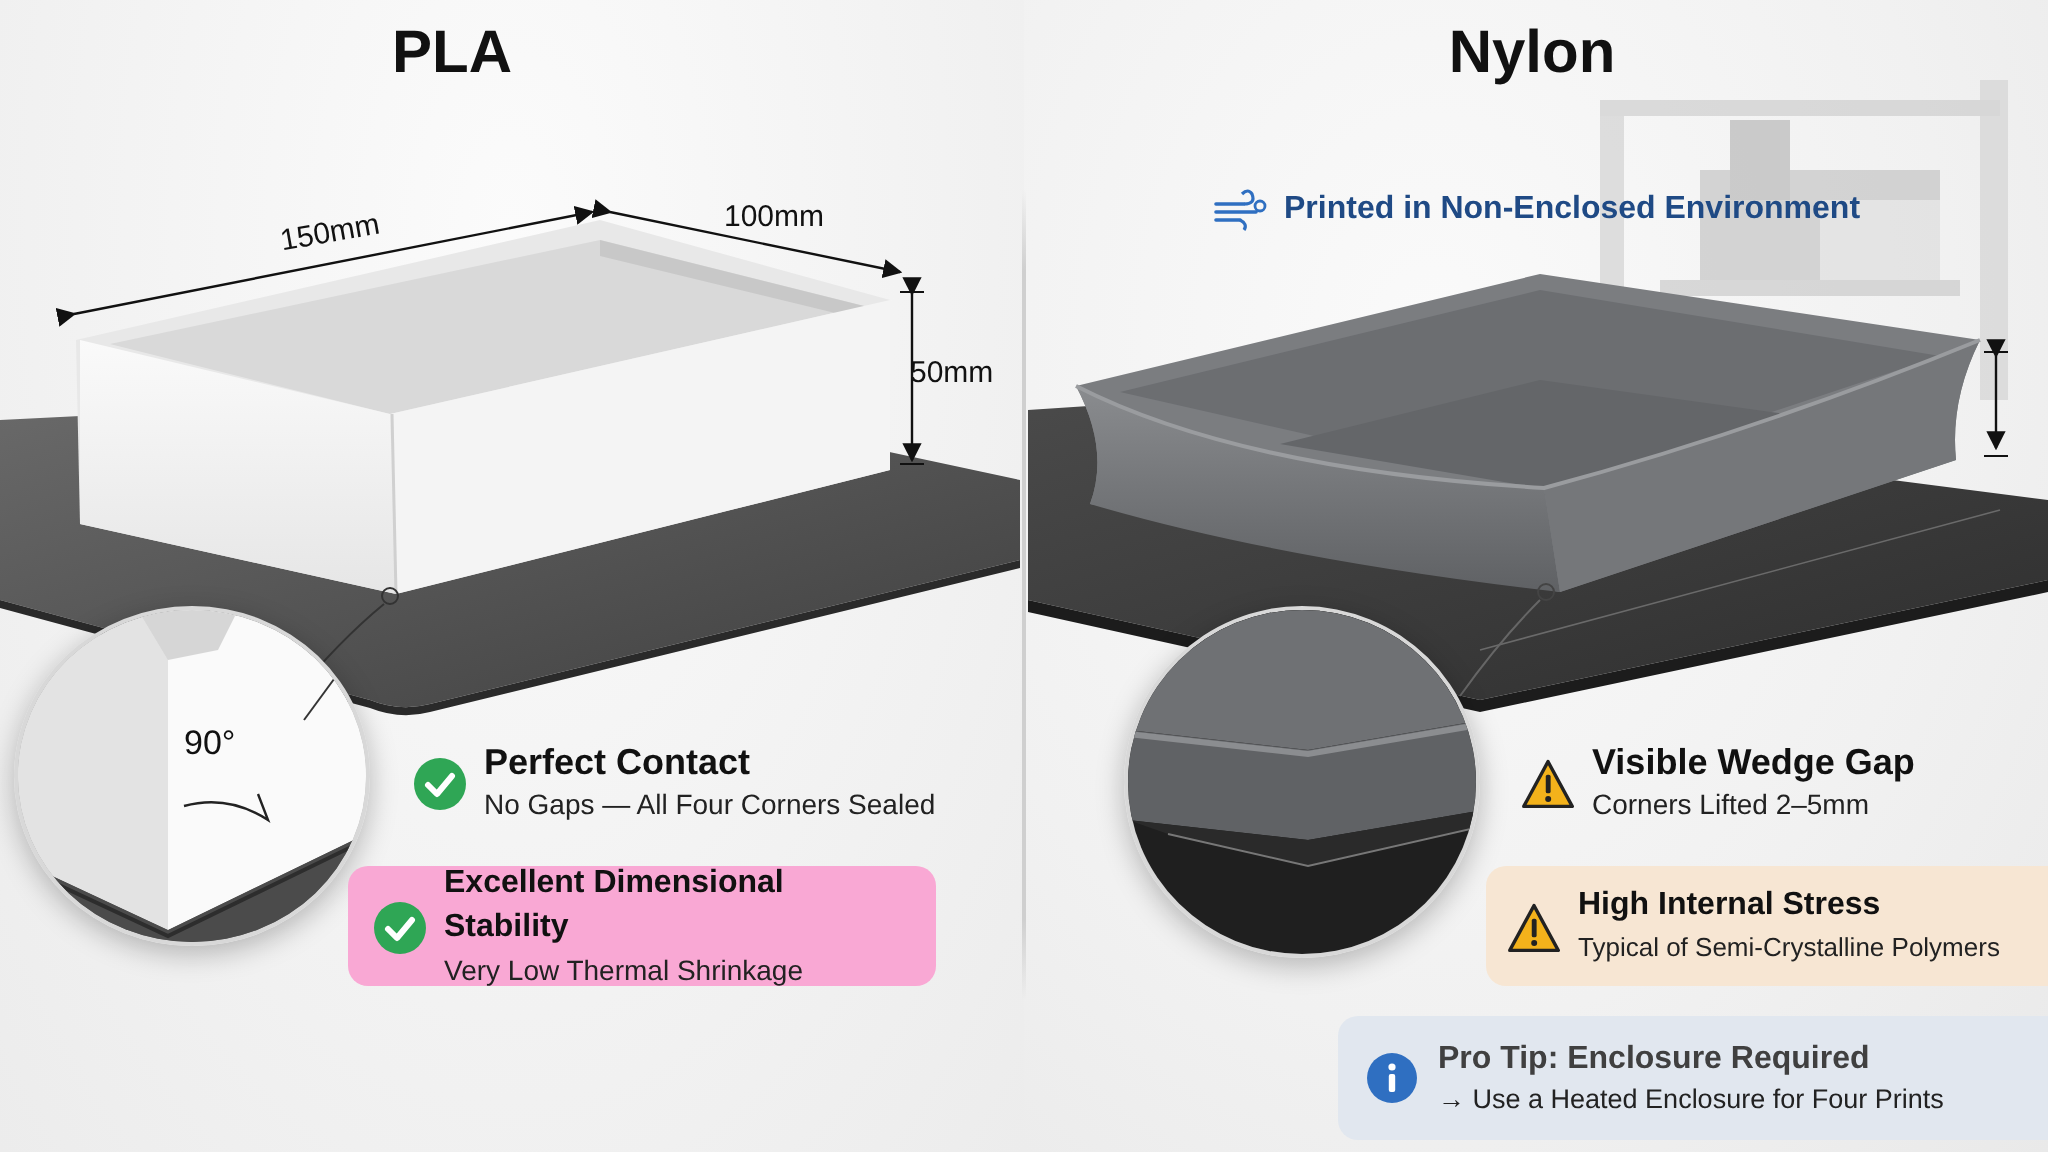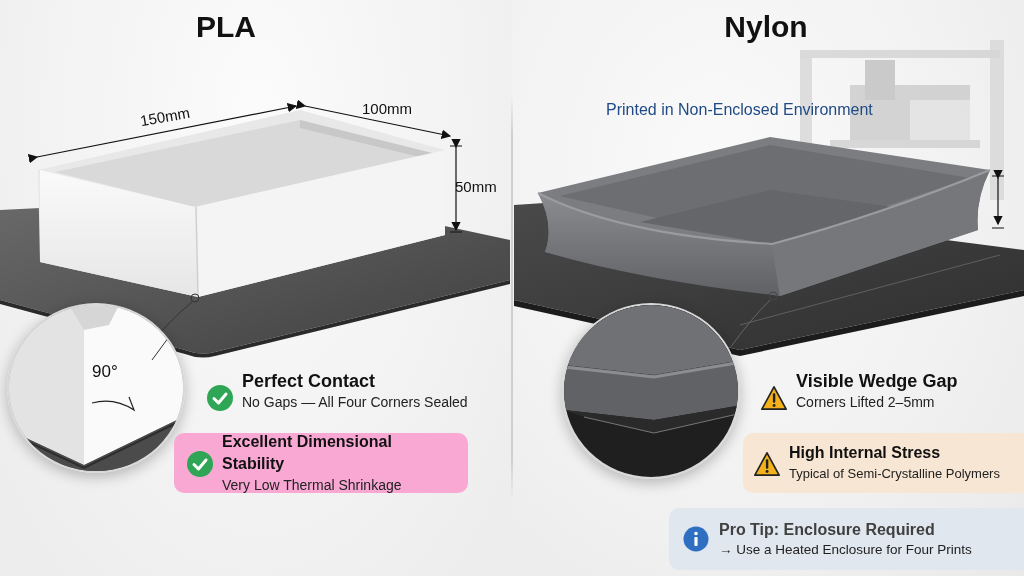--- a/index.html
+++ b/index.html
@@ -35,37 +35,37 @@
 
   .scene { position: absolute; left: 0; top: 0; width: 1024px; height: 576px; }
 
   .dim-label {
     position: absolute; font-size: 15px; color: #111; white-space: nowrap;
   }
 
   .env-note {
     position: absolute; left: 606px; top: 93px; height: 24px;
     display: flex; align-items: center; gap: 8px;
-    color: #1f4a85; font-size: 16px; font-weight: normal; flex-direction: column;
+    color: #1f4a85; font-size: 16px; font-weight: bold;
   }
   .env-note svg { width: 28px; height: 22px; }
 
   .magnifier {
     position: absolute; border-radius: 50%; overflow: hidden;
     border: 2px solid #d8d8d8;
     box-shadow: 0 4px 14px rgba(0,0,0,0.25);
   }
   .mag-pla { left: 7px; top: 303px; width: 178px; height: 170px; }
   .mag-nylon { left: 562px; top: 303px; width: 178px; height: 176px; }
   .mag-angle {
     position: absolute; left: 92px; top: 362px; font-size: 17px; color: #111;
   }
 
   .feature {
-    position: absolute; display: flex; align-items: flex-end; gap: 8px;
+    position: absolute; display: flex; align-items: center; gap: 8px;
   }
   .feature .icon { width: 28px; height: 28px; flex: 0 0 auto; margin-top: 2px; }
   .feature .text { display: flex; flex-direction: column; }
   .feature .t1 { font-size: 18px; font-weight: bold; color: #111; line-height: 22px; }
   .feature .t2 { font-size: 14px; color: #222; line-height: 20px; }
 
   .f-contact { left: 206px; top: 370px; }
   .f-stability {
     left: 174px; top: 433px; width: 294px; height: 60px;
     background: #f9a8d4; border-radius: 10px; padding: 0 12px;

